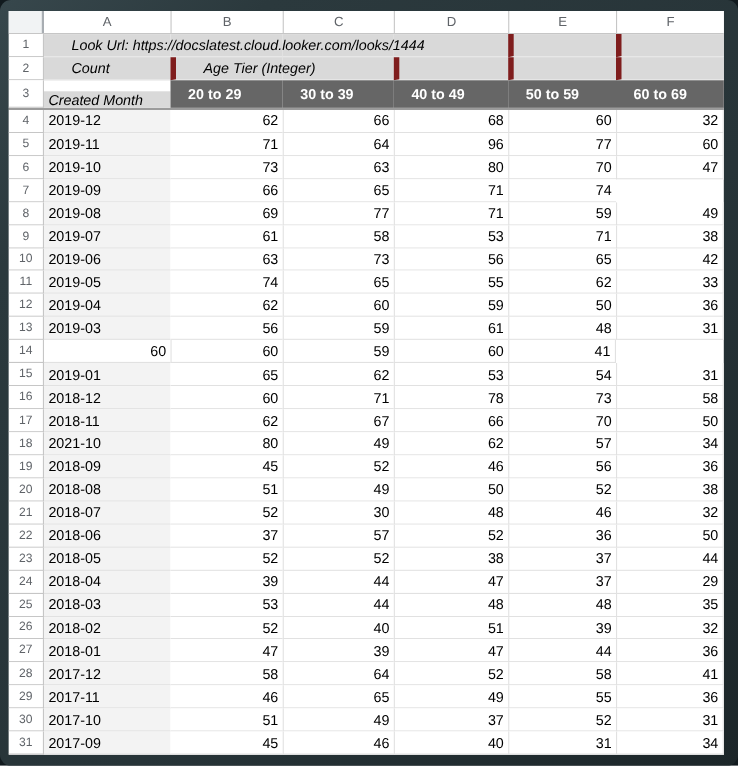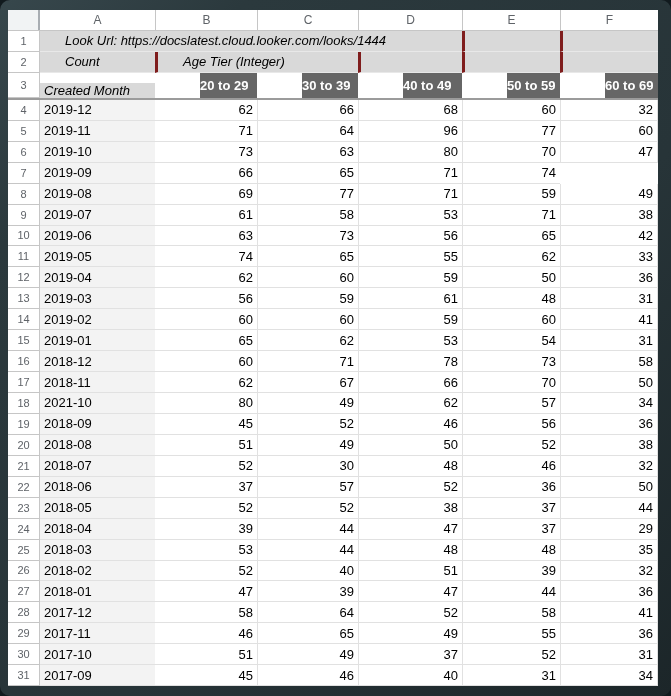--- a/index.html
+++ b/index.html
@@ -42,28 +42,27 @@
     font-size:13px;color:#000;overflow:hidden;
   }
   .ca{padding-left:4px;justify-content:flex-start;}
   .cnum{padding-right:4px;justify-content:flex-end;}
   
   .row.banner .cell{background:var(--banner-bg);border-bottom:1px solid #e8e8e8;padding-left:25px;}
   .row.banner .ca{overflow:visible;}
   .row.banner .ov{
     position:relative;z-index:2;white-space:nowrap;font-style:italic;
   }
-  .row.banner .cell.bl{border-left:3px solid #7f1d1d;text-align:right;}
+  .row.banner .cell.bl{border-left:5px solid #7f1d1d;text-align:right;}
   
   .row.colhead3{border-bottom:2px solid #9b9b9b;}
   .row.colhead3 .ca{background:var(--banner-bg);font-style:italic;margin-top:10px;}
   .row.colhead3 .cdark{
-    background:var(--dark-bg);color:#ffffff;font-weight:bold;padding-left:0;
+    background:var(--dark-bg);color:#ffffff;font-weight:bold;padding-left:16px;
     justify-content:flex-start;
-    margin-left:45px;
   }
   
   .row.data .ca{background:var(--cola-bg);border-bottom:1px solid #e1e1e1;}
   .row.data .cnum{background:#ffffff;border-bottom:1px solid #e1e1e1;}
   .row.data .cnum.bl{border-left:1px solid #e1e1e1;}
   .row.data .cnum.edge{border-right:1px solid #e1e1e1;}
 </style>
 </head>
 <body>
 
@@ -199,21 +198,20 @@
         <div class="rnum">13</div>
         <div class="cell ca">2019-03</div>
         <div class="cell cnum">56</div>
         <div class="cell cnum bl">59</div>
         <div class="cell cnum bl">61</div>
         <div class="cell cnum bl">48</div>
         <div class="cell cnum bl edge">31</div>
       </div>
       <div class="grid row data">
         <div class="rnum">14</div>
-        <div class="cell ca">2019-02</div>
         <div class="cell cnum">60</div>
         <div class="cell cnum bl">60</div>
         <div class="cell cnum bl">59</div>
         <div class="cell cnum bl">60</div>
         <div class="cell cnum bl edge">41</div>
       </div>
       <div class="grid row data">
         <div class="rnum">15</div>
         <div class="cell ca">2019-01</div>
         <div class="cell cnum">65</div>

